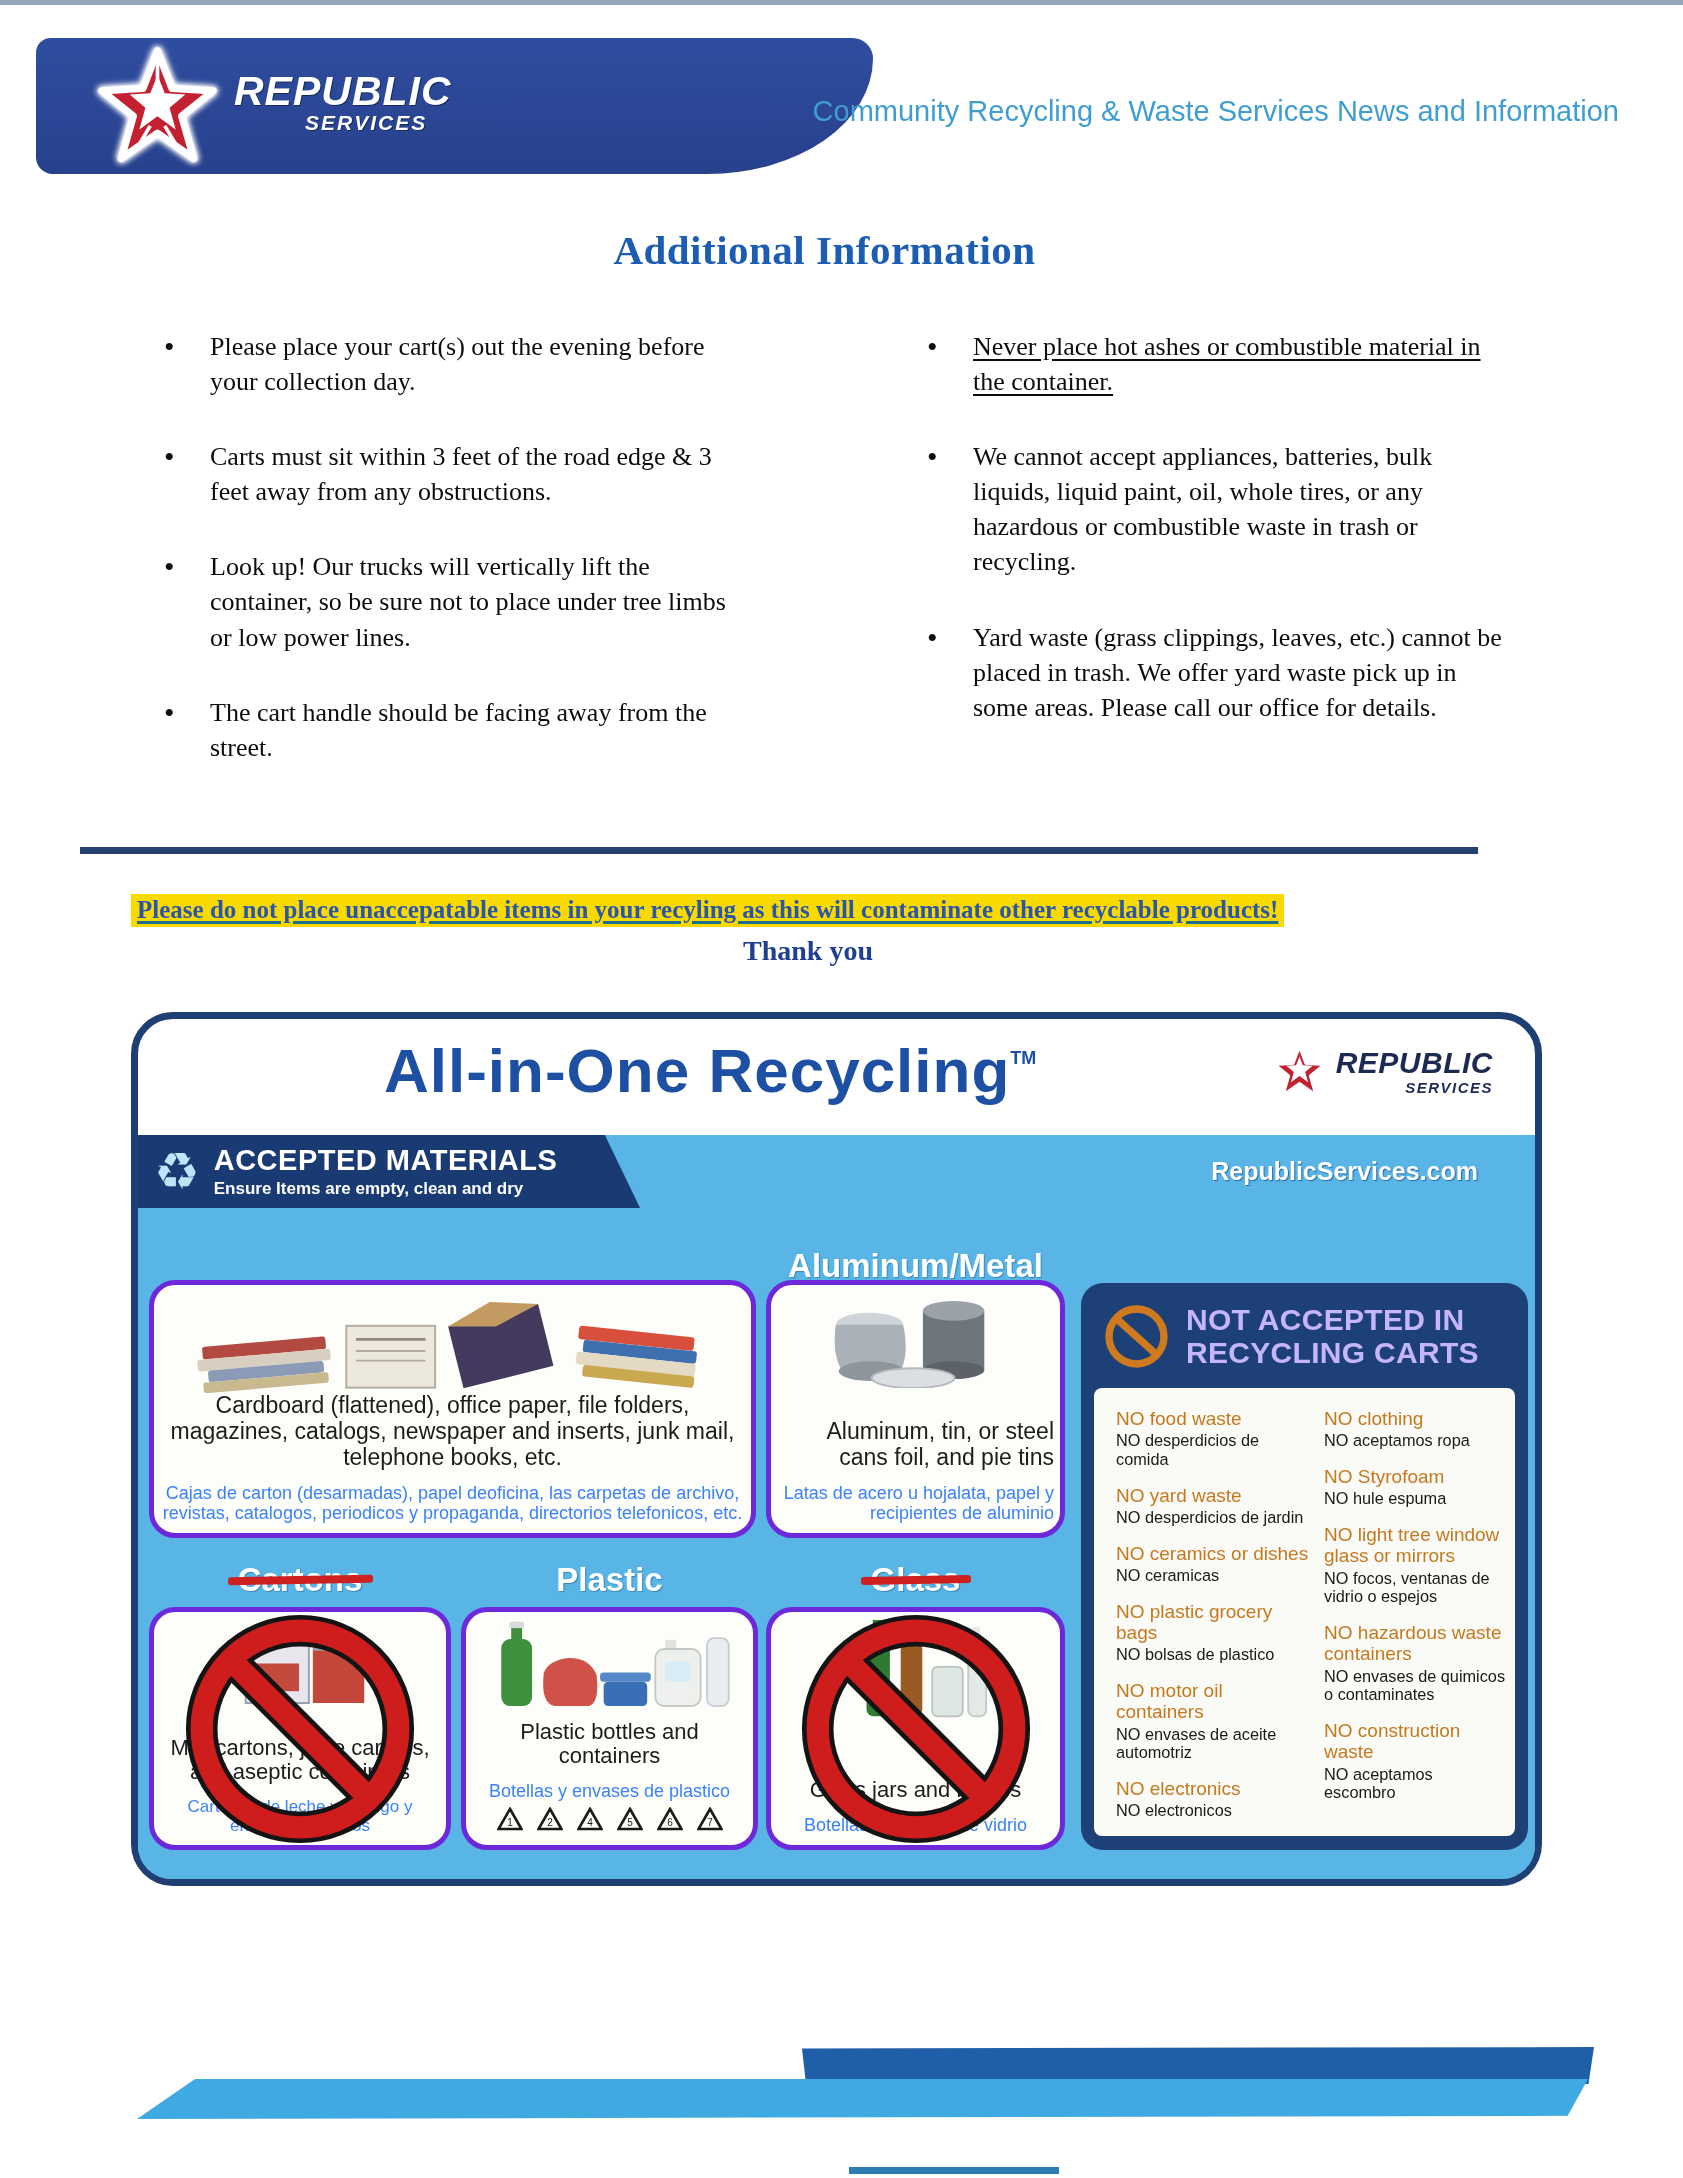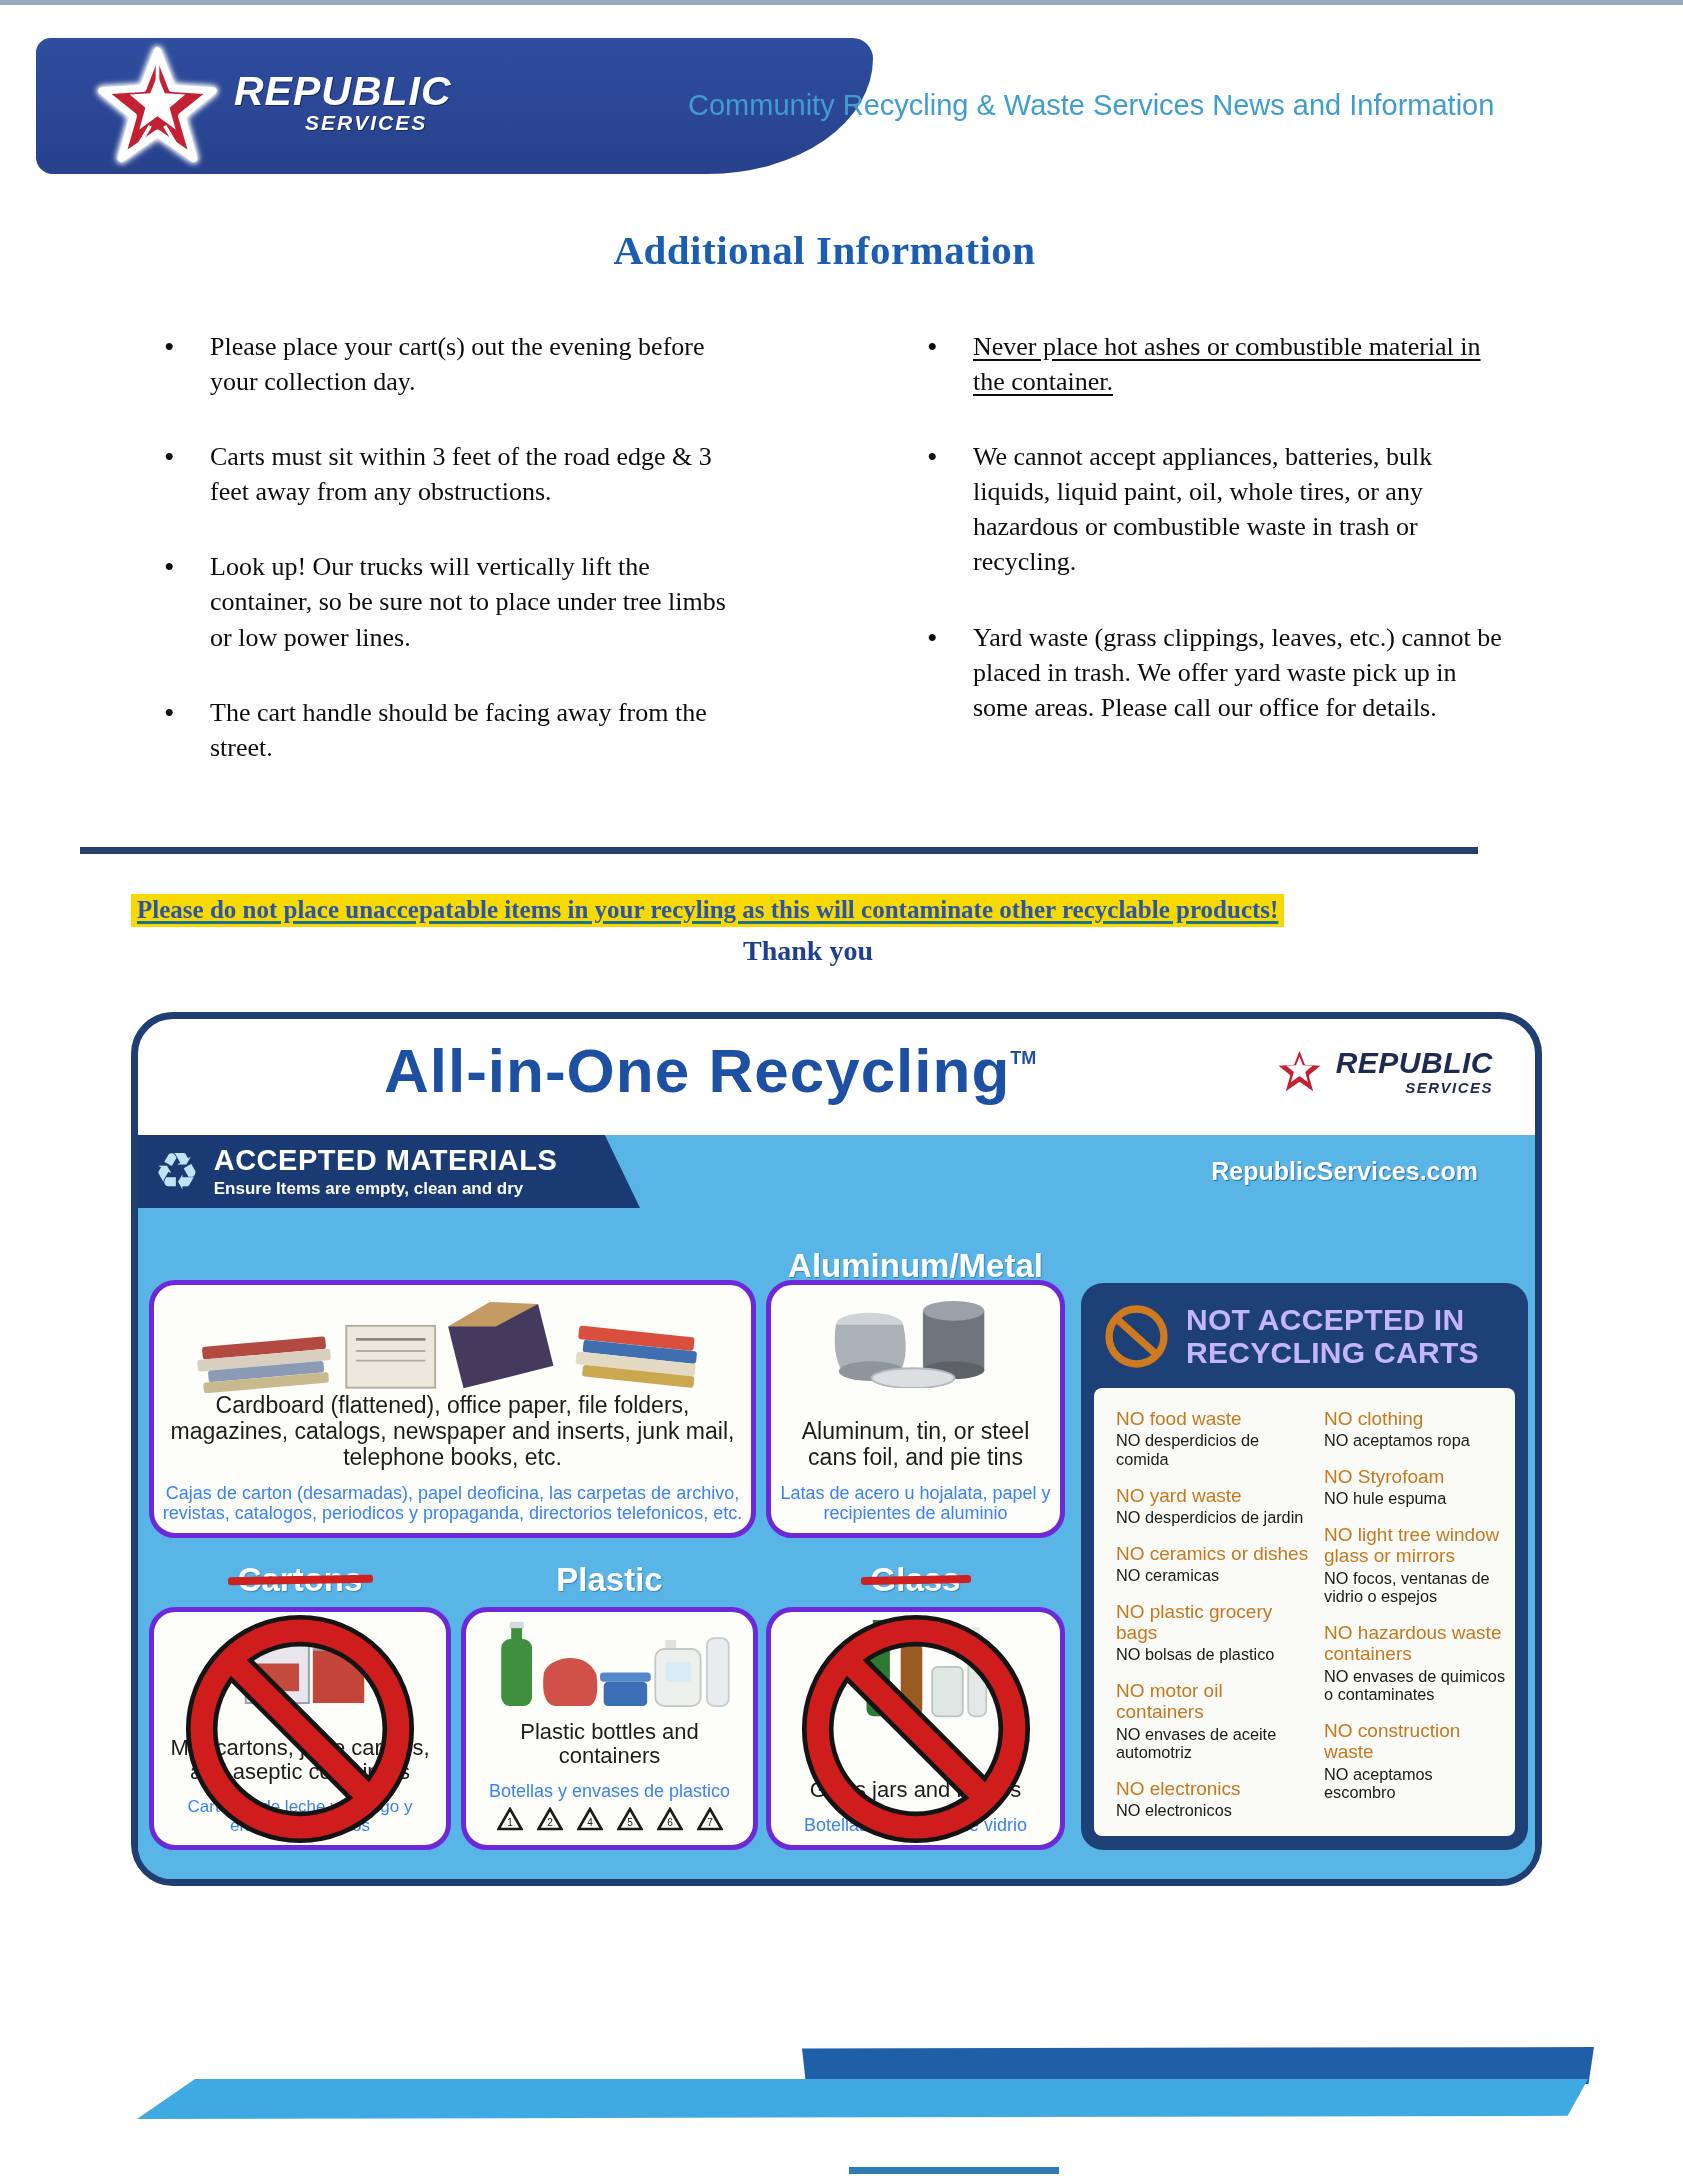--- a/index.html
+++ b/index.html
@@ -16,22 +16,22 @@
     position:absolute; left:36px; top:38px; width:837px; height:136px;
     background:linear-gradient(#2f4d9f,#27418c);
     border-radius:16px 22px 30px 18px;
     border-bottom-right-radius:178px 124px;
   }
   .star-logo { position:absolute; left:61px; top:6px; width:121px; height:125px; filter:drop-shadow(0 0 3px #fff) drop-shadow(0 0 2px #fff); }
   .brand-block { position:absolute; left:198px; top:30px; color:#fff; font-family:"Liberation Sans",sans-serif; font-style:italic; }
   .brand-main { font-size:41px; font-weight:bold; letter-spacing:1px; text-shadow:1px 1px 0 #152a5e; }
   .brand-sub  { font-size:21px; font-weight:bold; letter-spacing:2px; margin:-4px 0 0 71px; text-shadow:1px 1px 0 #152a5e; }
   .tagline {
-    position:absolute; left:688px; top:89px; width:931px;
-    font-family:"Liberation Sans",sans-serif; font-size:29px; color:#3f9ecf;
+    position:absolute; left:688px; top:95px; width:931px;
+    font-family:"Liberation Sans",sans-serif; font-size:29px; color:#3f9ecf;text-align:right;
   }
 
   
   .doc-title {
     position:absolute; left:0; top:226px; width:1649px; text-align:center;
     font-size:41px; font-weight:bold; color:#1b5db2; letter-spacing:0.5px;
   }
   .bullets { position:absolute; list-style:none; font-size:26px; line-height:1.35; color:#0d0d0d; }
   .bullets li { position:relative; padding-left:48px; margin-bottom:40px; }
   .bullets li::before { content:"\2022"; position:absolute; left:2px; top:-2px; font-size:30px; }
@@ -215,21 +215,21 @@
             <rect x="398" y="67" width="124" height="13" rx="3" fill="#e4d9c2"></rect>
             <rect x="406" y="80" width="116" height="12" rx="3" fill="#caa84f"></rect>
           </g>
         </svg>
         <div class="caption">
           <div class="cap-en" style="font-size:23px;">Cardboard (flattened), office paper, file folders, magazines, catalogs, newspaper and inserts, junk mail, telephone books, etc.</div>
           <div class="cap-es">Cajas de carton (desarmadas), papel deoficina, las carpetas de archivo, revistas, catalogos, periodicos y propaganda, directorios telefonicos, etc.</div>
         </div>
       </div>
 
-      <div class="card" style="left:628px; top:145px; width:299px; height:258px;">
+      <div class="card" style="left:628px; top:145px; width:299px; height:258px;text-align:right;">
         <svg class="img" width="208" height="95" viewBox="0 0 210 96">
           <rect x="112" y="18" width="62" height="60" fill="#6f757c"></rect>
           <ellipse cx="143" cy="18" rx="31" ry="10" fill="#9aa1a8"></ellipse>
           <ellipse cx="143" cy="78" rx="31" ry="9" fill="#5c6268"></ellipse>
           <ellipse cx="58" cy="32" rx="34" ry="12" fill="#cfd4d8"></ellipse>
           <path d="M24 32 Q20 62 30 78 L90 78 Q98 60 92 32 Z" fill="#aab1b8"></path>
           <ellipse cx="60" cy="79" rx="33" ry="10" fill="#8e959c"></ellipse>
           <ellipse cx="102" cy="86" rx="42" ry="10" fill="#dcdfe2" stroke="#b2b7bb" stroke-width="2"></ellipse>
         </svg>
         <div class="caption">

